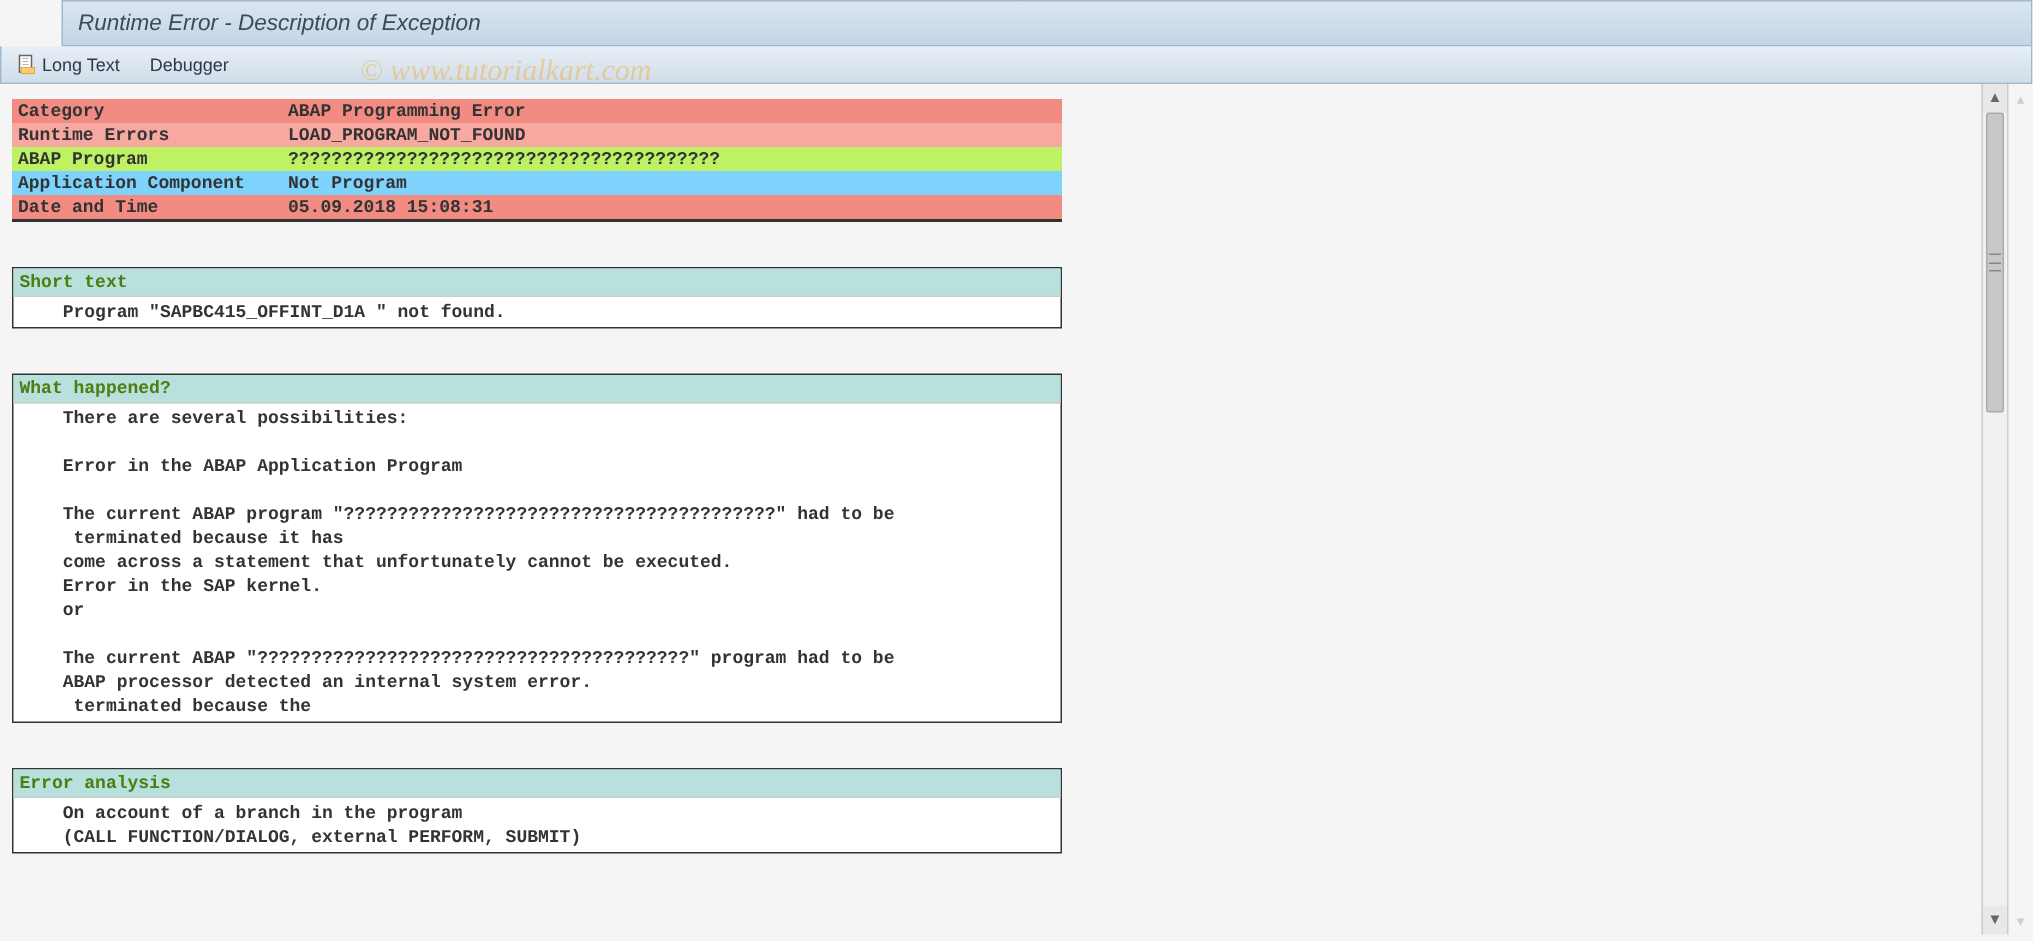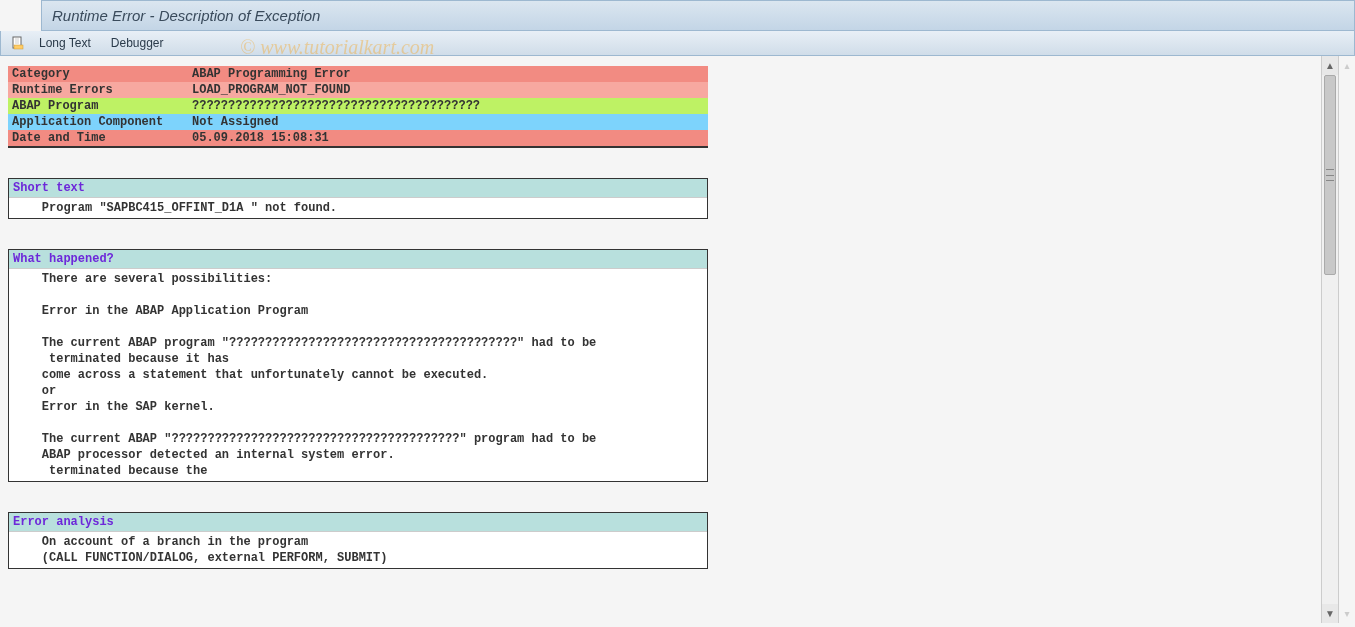--- a/index.html
+++ b/index.html
@@ -33,21 +33,21 @@
       border-bottom: 1px solid #9db8d0;
       padding: 5px 10px;
       display: flex;
       align-items: center;
       gap: 20px;
       position: relative;
     }
     .toolbar-item {
       display: flex;
       align-items: center;
-      gap: 14px;
+      gap: 3px;
       color: #2a3a4a;
       cursor: pointer;
       font-size: 12px;
     }
     .icon-longtext {
       width: 14px;
       height: 14px;
       display: inline-block;
     }
     .watermark {
@@ -103,21 +103,21 @@
       width: 700px;
       border: 1px solid #333;
       margin-bottom: 30px;
       font-family: "Courier New", monospace;
       font-size: 12px;
       background: #fff;
     }
     .section-header {
       background: #b8e0dd;
       padding: 2px 4px;
-      color: #6d28d9;
+      color: #4d7c0f;
       border-bottom: 1px solid #ccc;
     }
     .section-body {
       padding: 2px 4px;
     }
     .section-line {
       white-space: pre;
       color: #333;
       min-height: 16px;
       line-height: 16px;
@@ -213,21 +213,21 @@
           <tr>
             <td>Runtime Errors</td>
             <td>LOAD_PROGRAM_NOT_FOUND</td>
           </tr>
           <tr>
             <td>ABAP Program</td>
             <td>????????????????????????????????????????</td>
           </tr>
           <tr>
             <td>Application Component</td>
-            <td>Not Assigned</td>
+            <td>Not Program</td>
           </tr>
           <tr>
             <td>Date and Time</td>
             <td>05.09.2018 15:08:31</td>
           </tr>
         </tbody>
     </table>
 
     <div id="sections-container">
         <div class="section-box">
@@ -239,22 +239,22 @@
         <div class="section-box">
           <div class="section-header">What happened?</div>
           <div class="section-body">
             <div class="section-line">    There are several possibilities:</div>
             <div class="section-line"> </div>
             <div class="section-line">    Error in the ABAP Application Program</div>
             <div class="section-line"> </div>
             <div class="section-line">    The current ABAP program "????????????????????????????????????????" had to be</div>
             <div class="section-line">     terminated because it has</div>
             <div class="section-line">    come across a statement that unfortunately cannot be executed.</div>
+            <div class="section-line">    Error in the SAP kernel.</div>
             <div class="section-line">    or</div>
-            <div class="section-line">    Error in the SAP kernel.</div>
             <div class="section-line"> </div>
             <div class="section-line">    The current ABAP "????????????????????????????????????????" program had to be</div>
             <div class="section-line">    ABAP processor detected an internal system error.</div>
             <div class="section-line">     terminated because the</div>
           </div>
         </div>
         <div class="section-box">
           <div class="section-header">Error analysis</div>
           <div class="section-body">
             <div class="section-line">    On account of a branch in the program</div>

